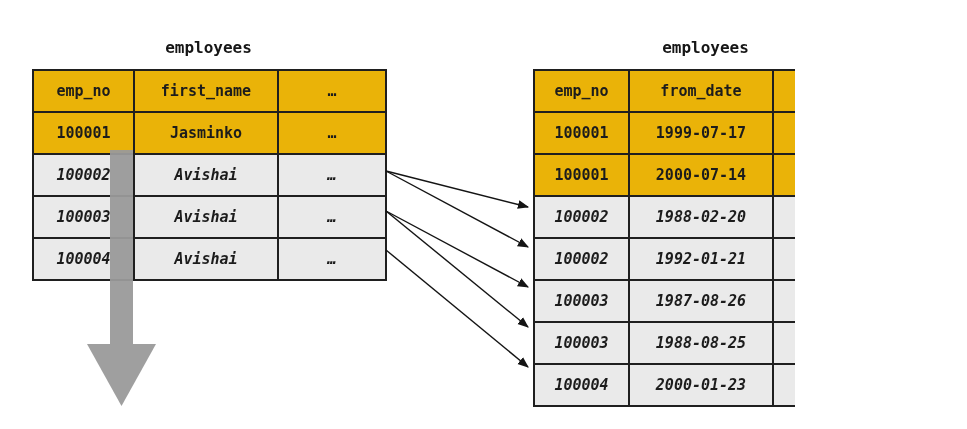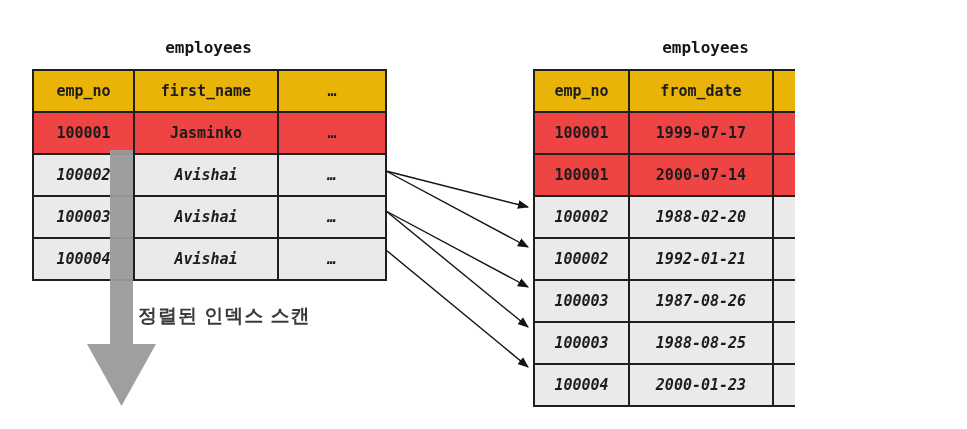--- a/index.html
+++ b/index.html
@@ -10,21 +10,21 @@
   .tbl-title{
     position:absolute;height:20px;line-height:20px;text-align:center;
     font-size:16px;font-weight:bold;color:#161616;z-index:2;
   }
   .tbl{
     position:absolute;border-collapse:collapse;table-layout:fixed;z-index:1;
     font-size:15px;font-weight:bold;color:#1c1c1c;
   }
   .tbl th,.tbl td{
     border:2px solid #1f1f1f;height:40px;padding:0;text-align:center;
-    vertical-align:middle;background:#ef4444;overflow:hidden;white-space:nowrap;
+    vertical-align:middle;background:#eab308;overflow:hidden;white-space:nowrap;
   }
   .tbl th{background:#eab308;font-weight:bold;}
   .tbl tr.hl td{background:#eaeaea;font-style:italic;}
   .overlay{position:absolute;left:0;top:0;z-index:3;pointer-events:none;}
   .scan-label{
     position:absolute;left:138px;top:303px;z-index:4;
     font-family:"Liberation Sans","DejaVu Sans",sans-serif;
     font-size:19px;font-weight:bold;color:#3b3b3b;letter-spacing:1px;white-space:nowrap;
   }
 </style>
@@ -151,15 +151,14 @@
 
     <g stroke="#707070" stroke-width="2.2" fill="none">
       <line x1="879" y1="208" x2="922" y2="208" marker-end="url(#ah-out)"></line>
       <line x1="879" y1="248" x2="922" y2="248" marker-end="url(#ah-out)"></line>
       <line x1="879" y1="288" x2="922" y2="288" marker-end="url(#ah-out)"></line>
       <line x1="879" y1="328" x2="922" y2="328" marker-end="url(#ah-out)"></line>
       <line x1="879" y1="368" x2="922" y2="368" marker-end="url(#ah-out)"></line>
     </g>
   </svg>
 
-  <div class="scan-label">정렬된 인덱스 스캔</div>
 
 </div>
 
 </body></html>

